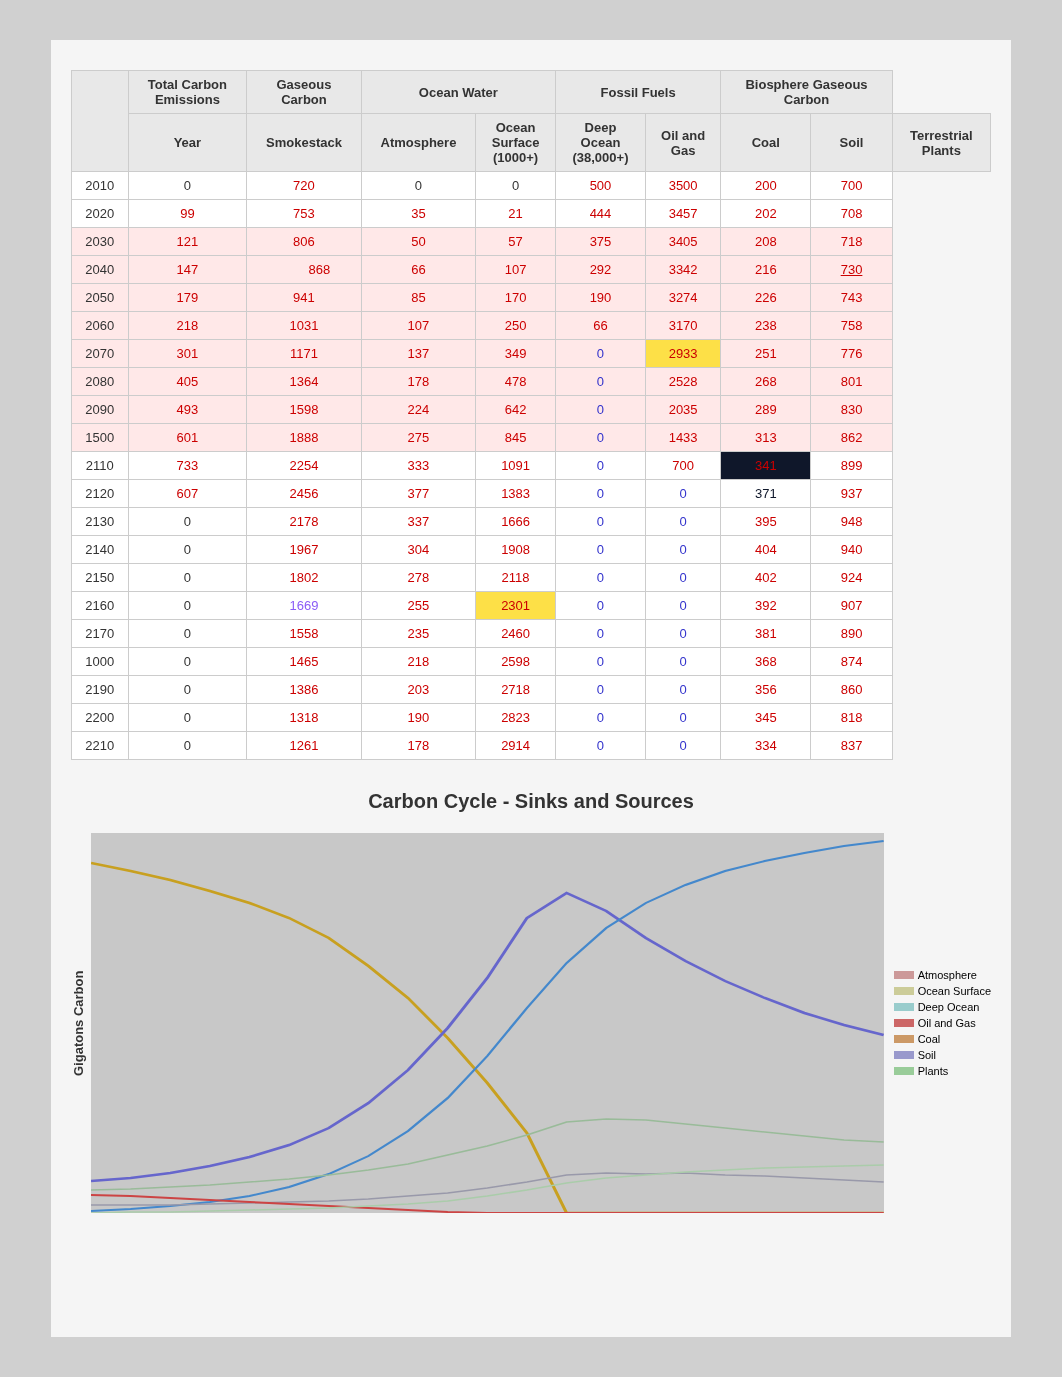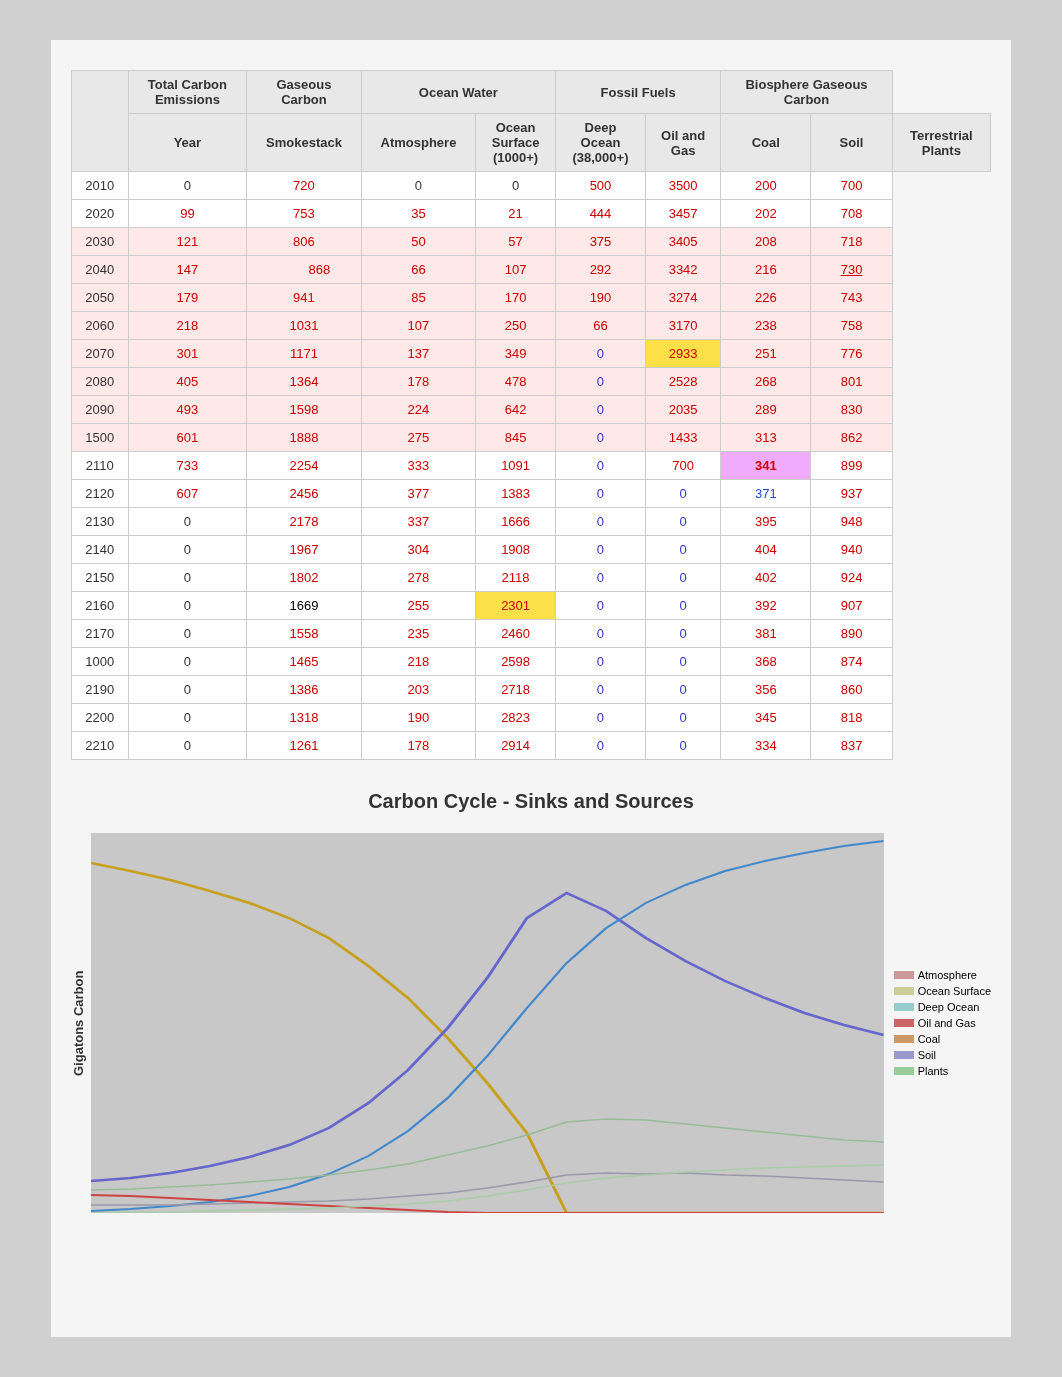--- a/index.html
+++ b/index.html
@@ -243,32 +243,32 @@
           <td style="background: rgb(255, 232, 232);"><span style="color: rgb(204, 0, 0);">862</span></td>
         </tr>
         <tr>
           <td style="background: rgb(255, 255, 255);"><span style="color: rgb(51, 51, 51);">2110</span></td>
           <td style="background: rgb(255, 255, 255);"><span style="color: rgb(204, 0, 0);">733</span></td>
           <td style="background: rgb(255, 255, 255);"><span style="color: rgb(204, 0, 0);">2254</span></td>
           <td style="background: rgb(255, 255, 255);"><span style="color: rgb(204, 0, 0);">333</span></td>
           <td style="background: rgb(255, 255, 255);"><span style="color: rgb(204, 0, 0);">1091</span></td>
           <td style="background: rgb(255, 255, 255);"><span style="color: rgb(51, 51, 204);">0</span></td>
           <td style="background: rgb(255, 255, 255);"><span style="color: rgb(204, 0, 0);">700</span></td>
-          <td style="background: #f0abfc; font-weight: bold;"><span style="color: rgb(204, 0, 0);">341</span></td>
+          <td style="background: #0f172a;"><span style="color: rgb(204, 0, 0);">341</span></td>
           <td style="background: rgb(255, 255, 255);"><span style="color: rgb(204, 0, 0);">899</span></td>
         </tr>
         <tr>
           <td style="background: rgb(255, 255, 255);"><span style="color: rgb(51, 51, 51);">2120</span></td>
           <td style="background: rgb(255, 255, 255);"><span style="color: rgb(204, 0, 0);">607</span></td>
           <td style="background: rgb(255, 255, 255);"><span style="color: rgb(204, 0, 0);">2456</span></td>
           <td style="background: rgb(255, 255, 255);"><span style="color: rgb(204, 0, 0);">377</span></td>
           <td style="background: rgb(255, 255, 255);"><span style="color: rgb(204, 0, 0);">1383</span></td>
           <td style="background: rgb(255, 255, 255);"><span style="color: rgb(51, 51, 204);">0</span></td>
           <td style="background: rgb(255, 255, 255);"><span style="color: rgb(51, 51, 204);">0</span></td>
-          <td style="background: rgb(255, 255, 255);"><span style="color: #1d4ed8;">371</span></td>
+          <td style="background: rgb(255, 255, 255);"><span style="color: #0f172a;">371</span></td>
           <td style="background: rgb(255, 255, 255);"><span style="color: rgb(204, 0, 0);">937</span></td>
         </tr>
         <tr>
           <td style="background: rgb(255, 255, 255);"><span style="color: rgb(51, 51, 51);">2130</span></td>
           <td style="background: rgb(255, 255, 255);"><span style="color: rgb(51, 51, 51);">0</span></td>
           <td style="background: rgb(255, 255, 255);"><span style="color: rgb(204, 0, 0);">2178</span></td>
           <td style="background: rgb(255, 255, 255);"><span style="color: rgb(204, 0, 0);">337</span></td>
           <td style="background: rgb(255, 255, 255);"><span style="color: rgb(204, 0, 0);">1666</span></td>
           <td style="background: rgb(255, 255, 255);"><span style="color: rgb(51, 51, 204);">0</span></td>
           <td style="background: rgb(255, 255, 255);"><span style="color: rgb(51, 51, 204);">0</span></td>
@@ -293,21 +293,21 @@
           <td style="background: rgb(255, 255, 255);"><span style="color: rgb(204, 0, 0);">278</span></td>
           <td style="background: rgb(255, 255, 255);"><span style="color: rgb(204, 0, 0);">2118</span></td>
           <td style="background: rgb(255, 255, 255);"><span style="color: rgb(51, 51, 204);">0</span></td>
           <td style="background: rgb(255, 255, 255);"><span style="color: rgb(51, 51, 204);">0</span></td>
           <td style="background: rgb(255, 255, 255);"><span style="color: rgb(204, 0, 0);">402</span></td>
           <td style="background: rgb(255, 255, 255);"><span style="color: rgb(204, 0, 0);">924</span></td>
         </tr>
         <tr>
           <td style="background: rgb(255, 255, 255);"><span style="color: rgb(51, 51, 51);">2160</span></td>
           <td style="background: rgb(255, 255, 255);"><span style="color: rgb(51, 51, 51);">0</span></td>
-          <td style="background: rgb(255, 255, 255);"><span style="color: #000000; margin-top: 32px;">1669</span></td>
+          <td style="background: rgb(255, 255, 255);"><span style="color: #8b5cf6; margin-top: 32px;">1669</span></td>
           <td style="background: rgb(255, 255, 255);"><span style="color: rgb(204, 0, 0);">255</span></td>
           <td style="background: #fde047;"><span style="color: rgb(204, 0, 0);">2301</span></td>
           <td style="background: rgb(255, 255, 255);"><span style="color: rgb(51, 51, 204);">0</span></td>
           <td style="background: rgb(255, 255, 255);"><span style="color: rgb(51, 51, 204);">0</span></td>
           <td style="background: rgb(255, 255, 255);"><span style="color: rgb(204, 0, 0);">392</span></td>
           <td style="background: rgb(255, 255, 255);"><span style="color: rgb(204, 0, 0);">907</span></td>
         </tr>
         <tr>
           <td style="background: rgb(255, 255, 255);"><span style="color: rgb(51, 51, 51);">2170</span></td>
           <td style="background: rgb(255, 255, 255);"><span style="color: rgb(51, 51, 51);">0</span></td>

